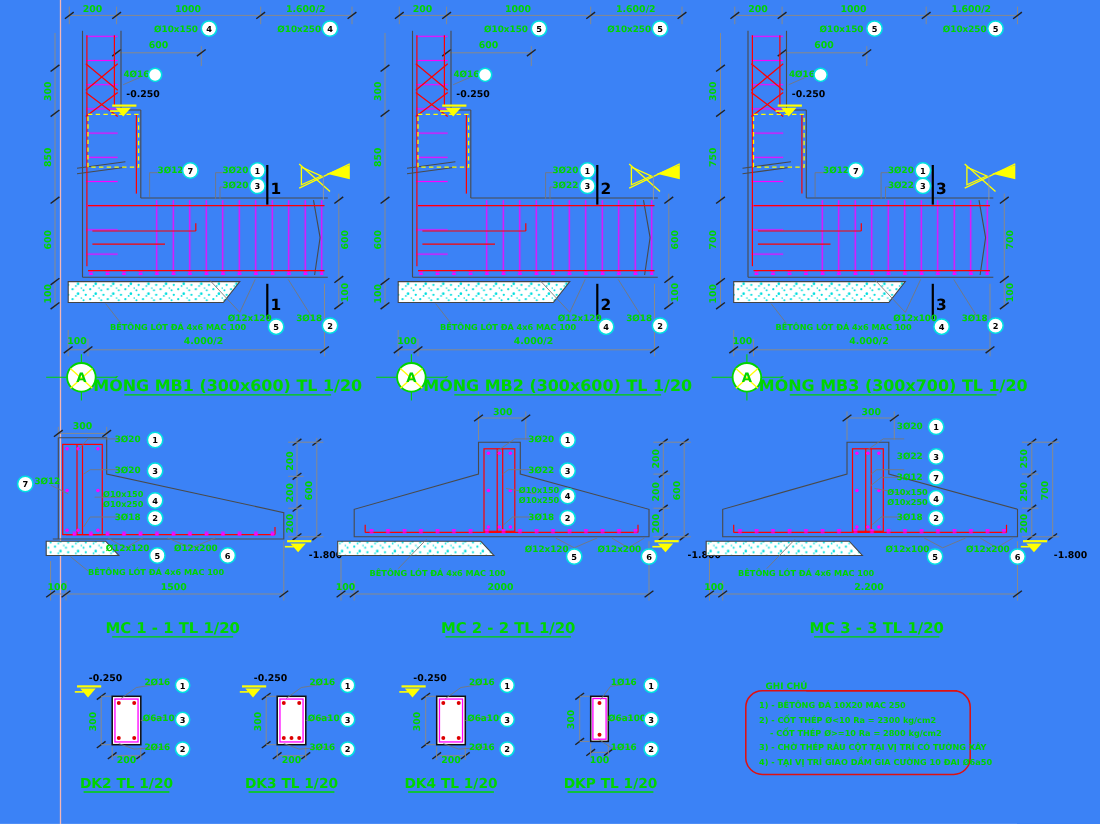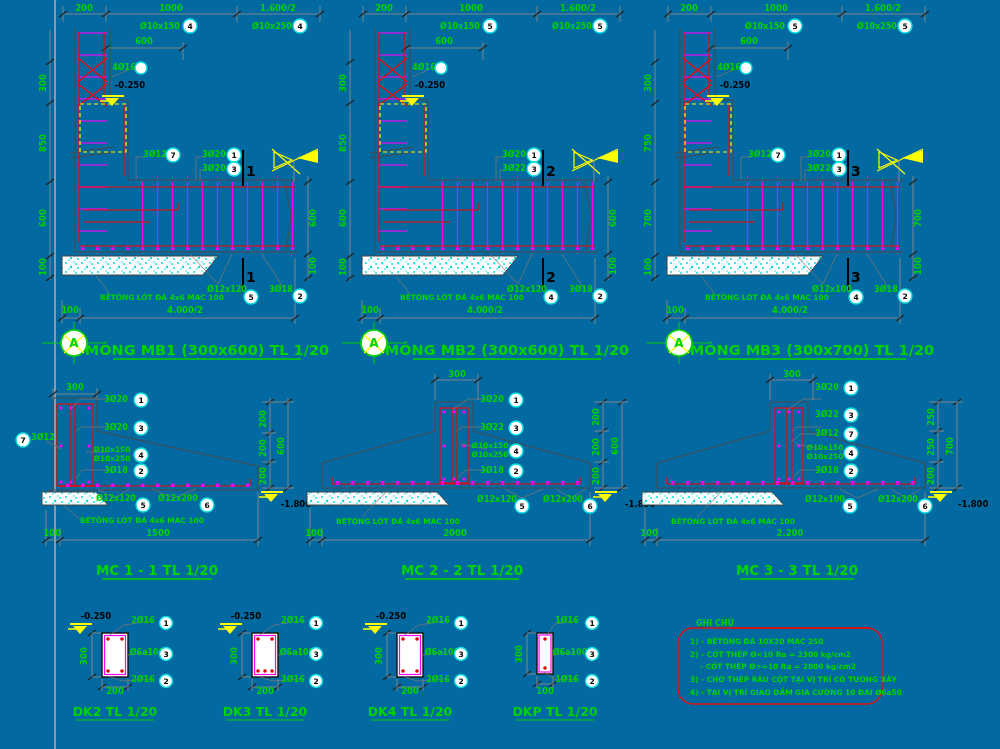--- a/index.html
+++ b/index.html
@@ -1,16 +1,16 @@
 <!DOCTYPE html>
 <html><head>
 <meta charset="utf-8">
 <style>
   html,body{margin:0;padding:0;background:#ffffff;}
-  .stage{position:relative;width:1000px;height:749px;background:#0369a1;overflow:hidden;}
+  .stage{position:relative;width:1000px;height:749px;background:#3b82f6;overflow:hidden;}
   svg{font-family:"DejaVu Sans", sans-serif;}
   text{user-select:none;}
   .dim{fill:#00D400;font-size:8.5px;font-weight:bold;}
   .lbl{fill:#00D400;font-size:8px;font-weight:bold;}
   .sm{fill:#00D400;font-size:7.4px;font-weight:bold;}
   .blk{fill:#000;font-size:8.5px;font-weight:bold;}
   .sec{fill:#000;font-size:14px;font-weight:bold;}
   .cnum{fill:#000;font-size:7.5px;font-weight:bold;}
   .ttl{fill:#00D400;font-size:14.5px;font-weight:bold;}
   .ttl2{fill:#00D400;font-size:13.5px;font-weight:bold;}

